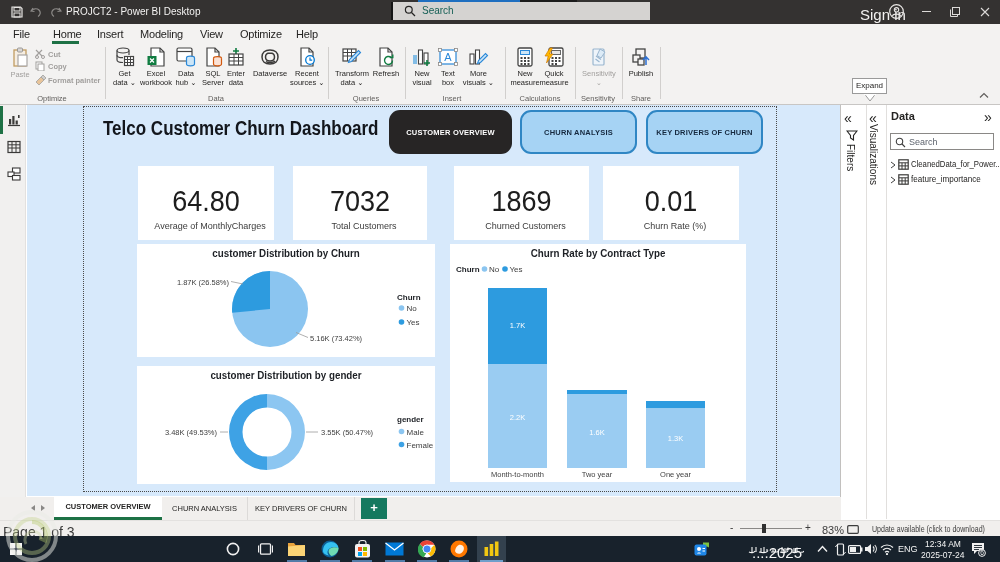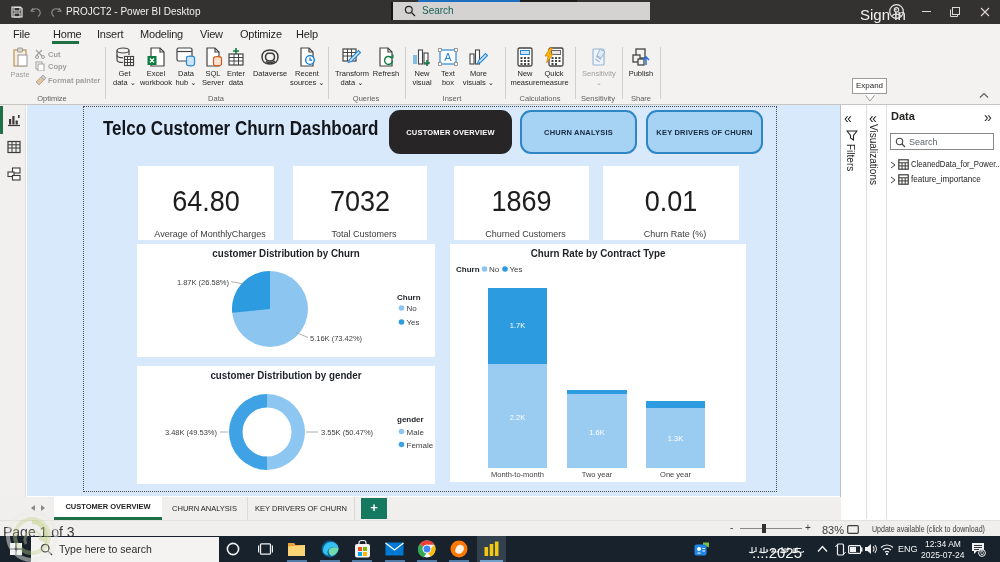--- a/index.html
+++ b/index.html
@@ -30,21 +30,21 @@
   
   #canvas { left:27px; top:105px; width:814px; height:391px; background:#d7e9fb; }
   #page { position:absolute; left:56px; top:1px; width:694px; height:386px; border:1px dotted #4a4a4a; }
   #dashtitle { left:103px; top:117px; font-size:20px; font-weight:bold; color:#13161c; transform:scaleX(0.85); transform-origin:left center;}
   .navbtn { position:absolute; top:110px; height:44px; border-radius:11px; font-size:7.5px; font-weight:bold; display:flex; align-items:center; justify-content:center; letter-spacing:0.2px; }
   #nav1 { left:389px; width:123px; background:#272525; color:#fff; }
   #nav2 { left:520px; width:117px; background:#a6d3f4; border:2px solid #2f86c4; color:#16293f; }
   #nav3 { left:646px; width:117px; background:#a6d3f4; border:2px solid #2f86c4; color:#16293f; }
   .card { position:absolute; top:166px; height:74px; background:#fff; text-align:center; }
   .card .num { font-size:30px; color:#1d1d1d; margin-top:20px; line-height:30px; transform:scaleX(0.9);}
-  .card .lbl { font-size:9px; color:#3c3c3c; margin-top:13px;padding-left:8px; }
+  .card .lbl { font-size:9px; color:#3c3c3c; margin-top:5px;padding-left:8px; }
   .panel { position:absolute; background:#fff; }
   .ptitle { position:absolute; width:100%; text-align:center; top:3px; font-size:11px; font-weight:bold; color:#1d2025; transform:scaleX(0.89); }
   
   .vpane { position:absolute; top:105px; height:414px; background:#fff; }
   .vtext { position:absolute; writing-mode:vertical-rl; font-size:10px; color:#252423; }
   #datapane { left:887px; top:105px; width:113px; height:414px; background:#fff; }
   
   #tabbar { left:0; top:497px; width:841px; height:23px; background:#f1efed; }
   #statusbar { left:0; top:520px; width:1000px; height:16px; background:#f1efed; border-top:1px solid #e3e1df; }
   #taskbar { left:0; top:536px; width:1000px; height:26px; background:#18222c; }
@@ -502,27 +502,20 @@
   <span style="position:absolute;left:872px;top:3px;font-size:8.5px;color:#3c3c3c;white-space:nowrap;transform:scaleX(0.83);transform-origin:left center;">Update available (click to download)</span>
 </div>
 
 <div class="ab" id="taskbar">
   <svg style="position:absolute;left:10px;top:7px;" width="12" height="12" viewBox="0 0 12 12">
       <rect x="0" y="0" width="5.5" height="5.5" fill="#f5f5f5"></rect>
       <rect x="6.5" y="0" width="5.5" height="5.5" fill="#f5f5f5"></rect>
       <rect x="0" y="6.5" width="5.5" height="5.5" fill="#f5f5f5"></rect>
       <rect x="6.5" y="6.5" width="5.5" height="5.5" fill="#f5f5f5"></rect>
     </svg>
-  <div style="position:absolute;left:31px;top:1px;width:188px;height:25px;background:#f4f3f2;">
-    <svg style="position:absolute;left:9px;top:6px;" width="13" height="13" viewBox="0 0 13 13">
-        <circle cx="5.2" cy="5.2" r="3.8" fill="none" stroke="#3a3a3a" stroke-width="1.2"></circle>
-        <path d="M8.2 8.2 L12 12" stroke="#3a3a3a" stroke-width="1.2"></path>
-      </svg>
-    <span style="position:absolute;left:28px;top:6px;font-size:10.5px;color:#2b2b2b;">Type here to search</span>
-  </div>
   <svg style="position:absolute;left:226px;top:6px;" width="14" height="14" viewBox="0 0 14 14">
       <circle cx="7" cy="7" r="5.6" fill="none" stroke="#f0f0f0" stroke-width="1.6"></circle>
     </svg>
   <svg style="position:absolute;left:258px;top:7px;" width="15" height="12" viewBox="0 0 15 12">
       <rect x="2.5" y="0.8" width="10" height="10.4" rx="1" fill="none" stroke="#f0f0f0" stroke-width="1.3"></rect>
       <path d="M0.5 2.5 v7 M14.5 2.5 v7" stroke="#f0f0f0" stroke-width="1.2"></path>
     </svg>
 
   <svg style="position:absolute;left:287px;top:5px;" width="19" height="16" viewBox="0 0 19 16">
       <path d="M1 2 h6 l1.5 2 H18 v11 H1 z" fill="#e8a33d"></path>

